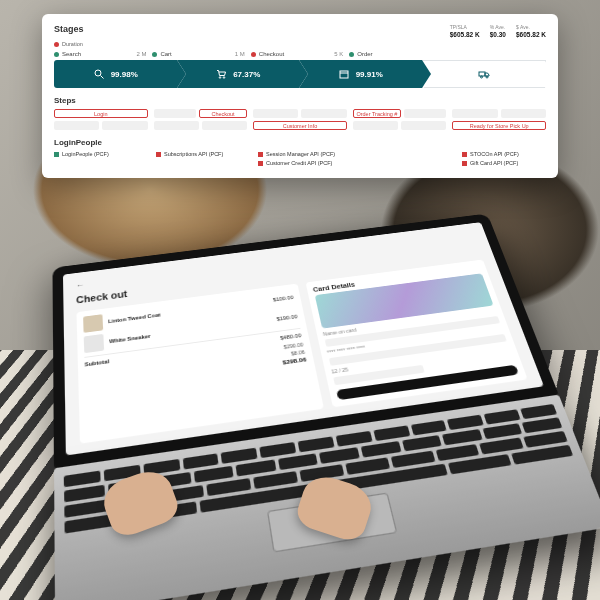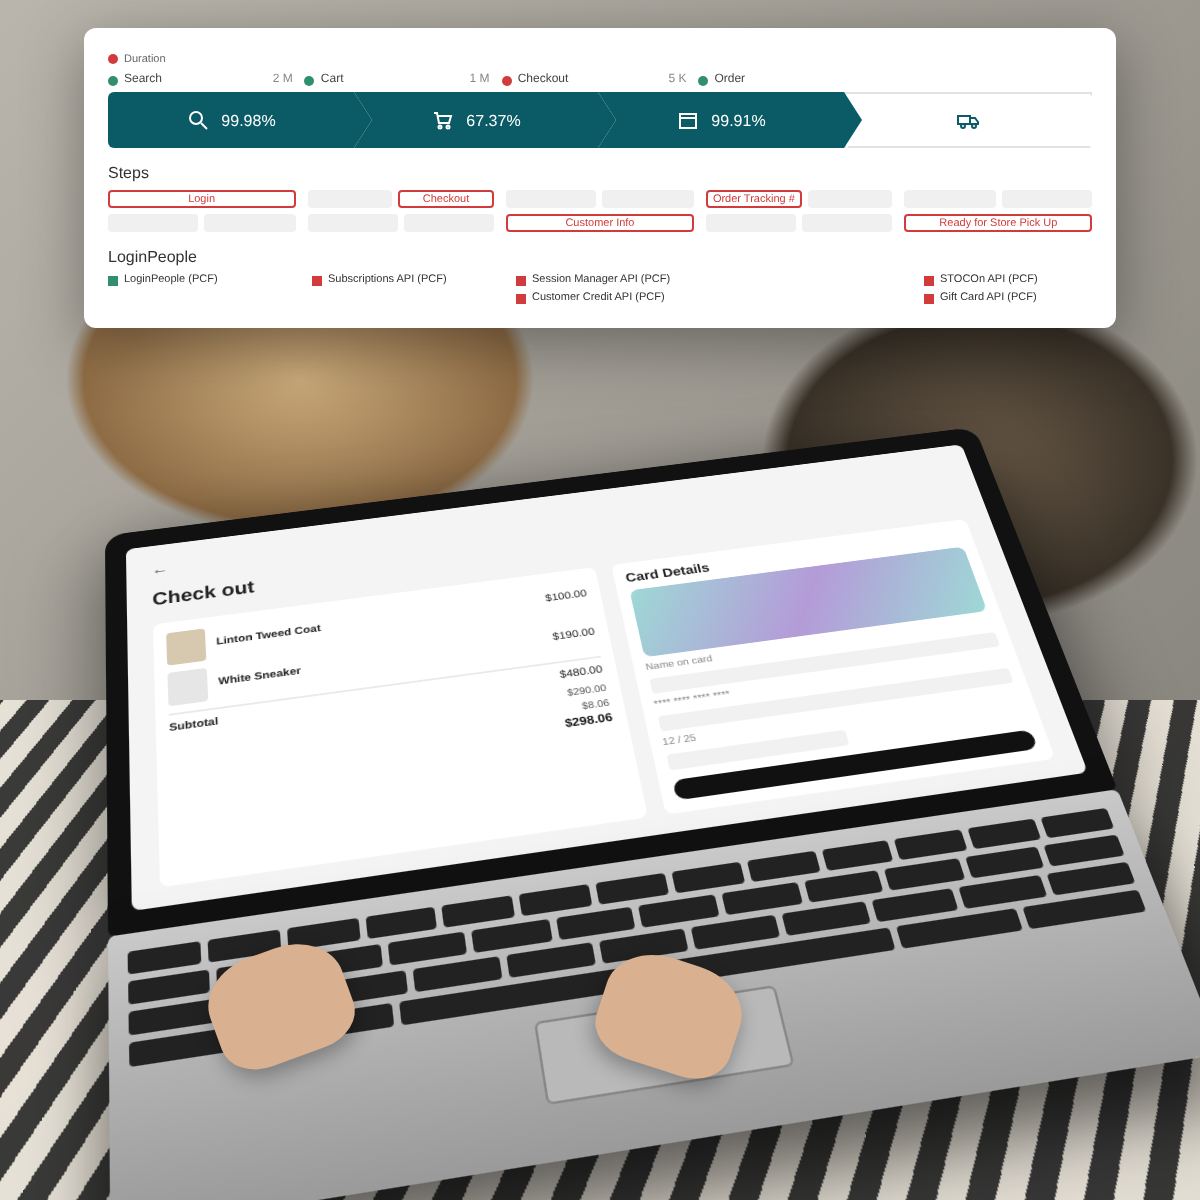--- a/index.html
+++ b/index.html
@@ -101,42 +101,42 @@
   .stage-labels { display:flex; gap:0; margin-top:4px; font-size:6px; color:#444; }
   .stage-labels > div { flex:1; display:flex; align-items:center; gap:3px;}
   .stage-labels .dot{width:5px;height:5px;border-radius:50%;}
   .dot.g{background:#2f8f6f;} .dot.r{background:#d23b3b;}
   .cnt{margin-left:auto; color:#888; padding-right:6px;}
 
   .arrows { display:flex; height:28px; margin-top:3px;}
   .arrow {
     flex:1; position:relative; background:#0a5b66; color:#fff;
     display:flex; align-items:center; justify-content:center; gap:6px;
-    font-size:8px; font-weight:400;
+    font-size:8px; font-weight:700;
   }
   .arrow::after{
     content:""; position:absolute; right:-9px; top:0; width:0; height:0;
     border-top:14px solid transparent; border-bottom:14px solid transparent;
     border-left:9px solid #0a5b66; z-index:2;
   }
   .arrow::before{
     content:""; position:absolute; left:0; top:0; width:0; height:0;
     border-top:14px solid transparent; border-bottom:14px solid transparent;
     border-left:9px solid #fff;
   }
   .arrow:first-child{ border-radius:3px 0 0 3px;}
   .arrow:first-child::before{display:none;}
   .arrow.last{ background:#fff; color:#0a5b66; border:1px solid #dfe3e6;}
   .arrow.last::after{border-left-color:#fff;}
   .arrow.last::before{border-left-color:#fff;}
   .ico{width:12px;height:12px;display:inline-flex;align-items:center;justify-content:center;}
   .ico svg{width:12px;height:12px;stroke:#fff;stroke-width:2;fill:none;}
   .arrow.last .ico svg{stroke:#0a5b66;}
 
-  .sec-title { font-size:8px; font-weight:400; margin-top:8px;}
+  .sec-title { font-size:8px; font-weight:700; margin-top:8px;}
   .steps { display:flex; gap:6px; margin-top:4px;}
   .step-col { flex:1; display:flex; flex-direction:column; gap:3px;}
   .chip { height:9px; background:#f0f0f0; border-radius:2px;}
   .chip.red { background:#fff; border:1px solid #d23b3b; color:#d23b3b; font-size:5.5px; display:flex; align-items:center; justify-content:center; padding:0 2px;}
   .pair { display:flex; gap:3px;} .pair .chip{flex:1;}
 
   .tps { display:flex; gap:18px; margin-top:4px;}
   .tp-col { flex:1; display:flex; flex-direction:column; gap:3px;}
   .tp { font-size:5.5px; display:flex; align-items:center; gap:3px;}
   .sq{width:5px;height:5px;} .sq.g{background:#2f8f6f;} .sq.r{background:#d23b3b;}
@@ -239,20 +239,39 @@
         <div class="key"></div>
         <div class="key"></div>
       </div>
     <div class="trackpad"></div>
   </div>
 </div>
 <div class="hand l"></div>
 <div class="hand r"></div>
 
 <div class="dash">
+  <div class="dash-top">
+    <div>
+      <div class="dash-title">Stages</div>
+    </div>
+    <div class="top-right">
+      <div class="tr-col">
+          <span class="tr-label">TP/SLA</span>
+          <span class="tr-val">$605.82 K</span>
+        </div>
+      <div class="tr-col">
+          <span class="tr-label">% Ave.</span>
+          <span class="tr-val">$0.30</span>
+        </div>
+      <div class="tr-col">
+          <span class="tr-label">$ Ave.</span>
+          <span class="tr-val">$605.82 K</span>
+        </div>
+    </div>
+  </div>
   <div class="legend">
     <span class="r">Duration</span>
   </div>
 
   <div class="stage-labels">
     <div>
         <span class="dot g"></span>
         <span>Search</span>
         <span class="cnt">2 M</span>
       </div>

